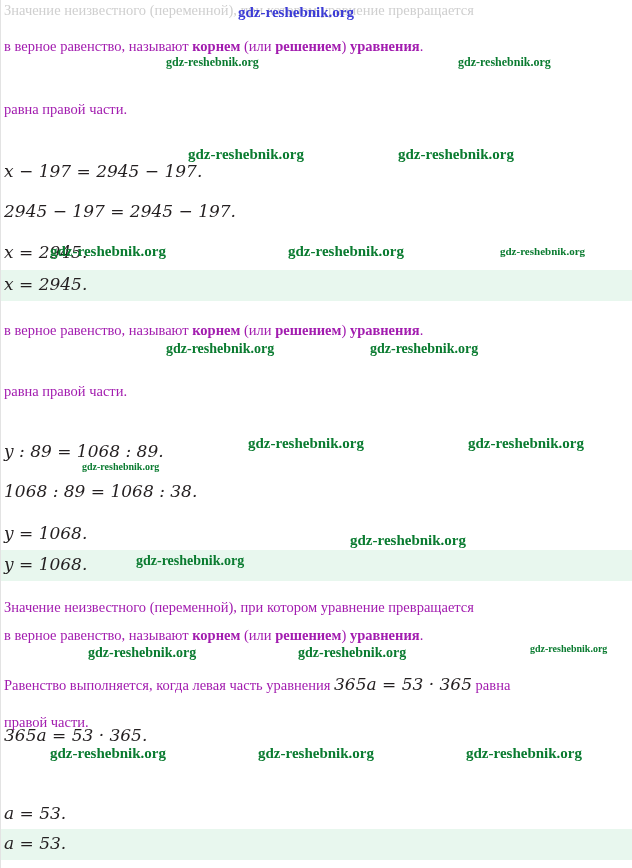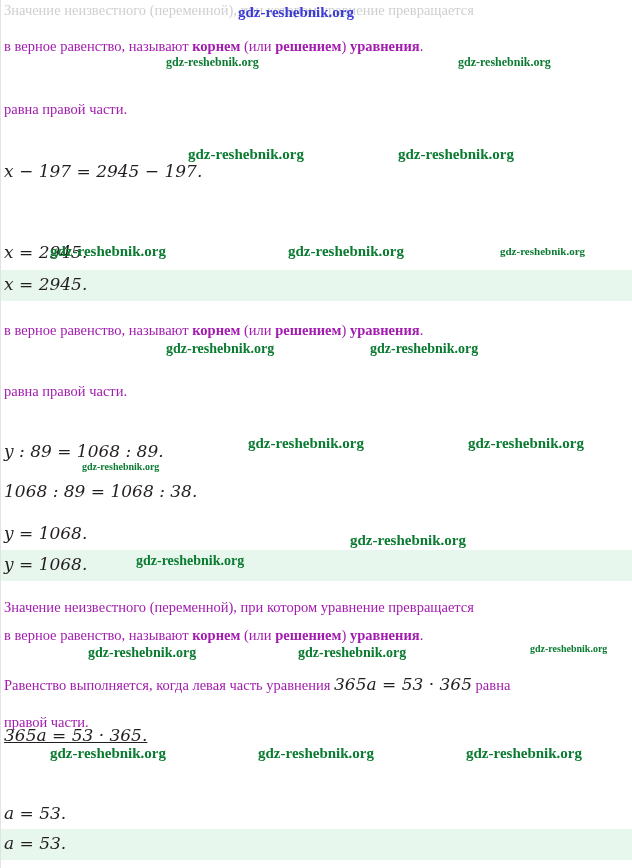--- a/index.html
+++ b/index.html
@@ -105,20 +105,21 @@
 
   <div class="faint" style="left:4px; top:2px;">Значение неизвестного (переменной), при котором уравнение превращается</div>
 
   <div class="line txt" style="top:38px;">
     <span>в верное равенство, называют </span><b>корнем</b><span> (или </span><b>решением</b><span>) </span><b>уравнения</b><span>.</span>
   </div>
 
   <div class="line txt" style="top:101px;">равна правой части.</div>
 
   <div class="line math" style="top:161px;">x − 197 = 2945 − 197.</div>
+  <div class="line math" style="top:201px;">2945 − 197 = 2945 − 197.</div>
   <div class="line math" style="top:242px;">x = 2945.</div>
 
   <div class="band" style="top:270px;height:31px;background:transparent;">
     <span class="math">x = 2945.</span>
   </div>
 
   <div class="line txt" style="top:322px;">
     <span>в верное равенство, называют </span><b>корнем</b><span> (или </span><b>решением</b><span>) </span><b>уравнения</b><span>.</span>
   </div>
 
@@ -137,21 +138,21 @@
   <div class="line txt" style="top:627px;">
     <span>в верное равенство, называют </span><b>корнем</b><span> (или </span><b>решением</b><span>) </span><b>уравнения</b><span>.</span>
   </div>
 
   <div class="line" style="top:674px;">
     <span class="txt">Равенство выполняется, когда левая часть уравнения </span><span class="math">365a = 53 · 365</span><span class="txt"> равна</span>
   </div>
 
   <div class="line txt" style="top:690px;margin-top:24px;">правой части.</div>
 
-  <div class="line math" style="top:725px;text-decoration:underline;">365a = 53 · 365.</div>
+  <div class="line math" style="top:725px;">365a = 53 · 365.</div>
   <div class="line math" style="top:803px;">a = 53.</div>
 
   <div class="band" style="top:829px;height:31px;background:transparent;">
     <span class="math">a = 53.</span>
   </div>
 
   <div id="watermark-layer">
       <div class="wm wm-blue wm-title" style="left: 238px; top: 4px; font-size: 15px;">gdz-reshebnik.org</div>
       <div class="wm" style="left: 166px; top: 55px; font-size: 12px;">gdz-reshebnik.org</div>
       <div class="wm" style="left: 458px; top: 55px; font-size: 12px;">gdz-reshebnik.org</div>

